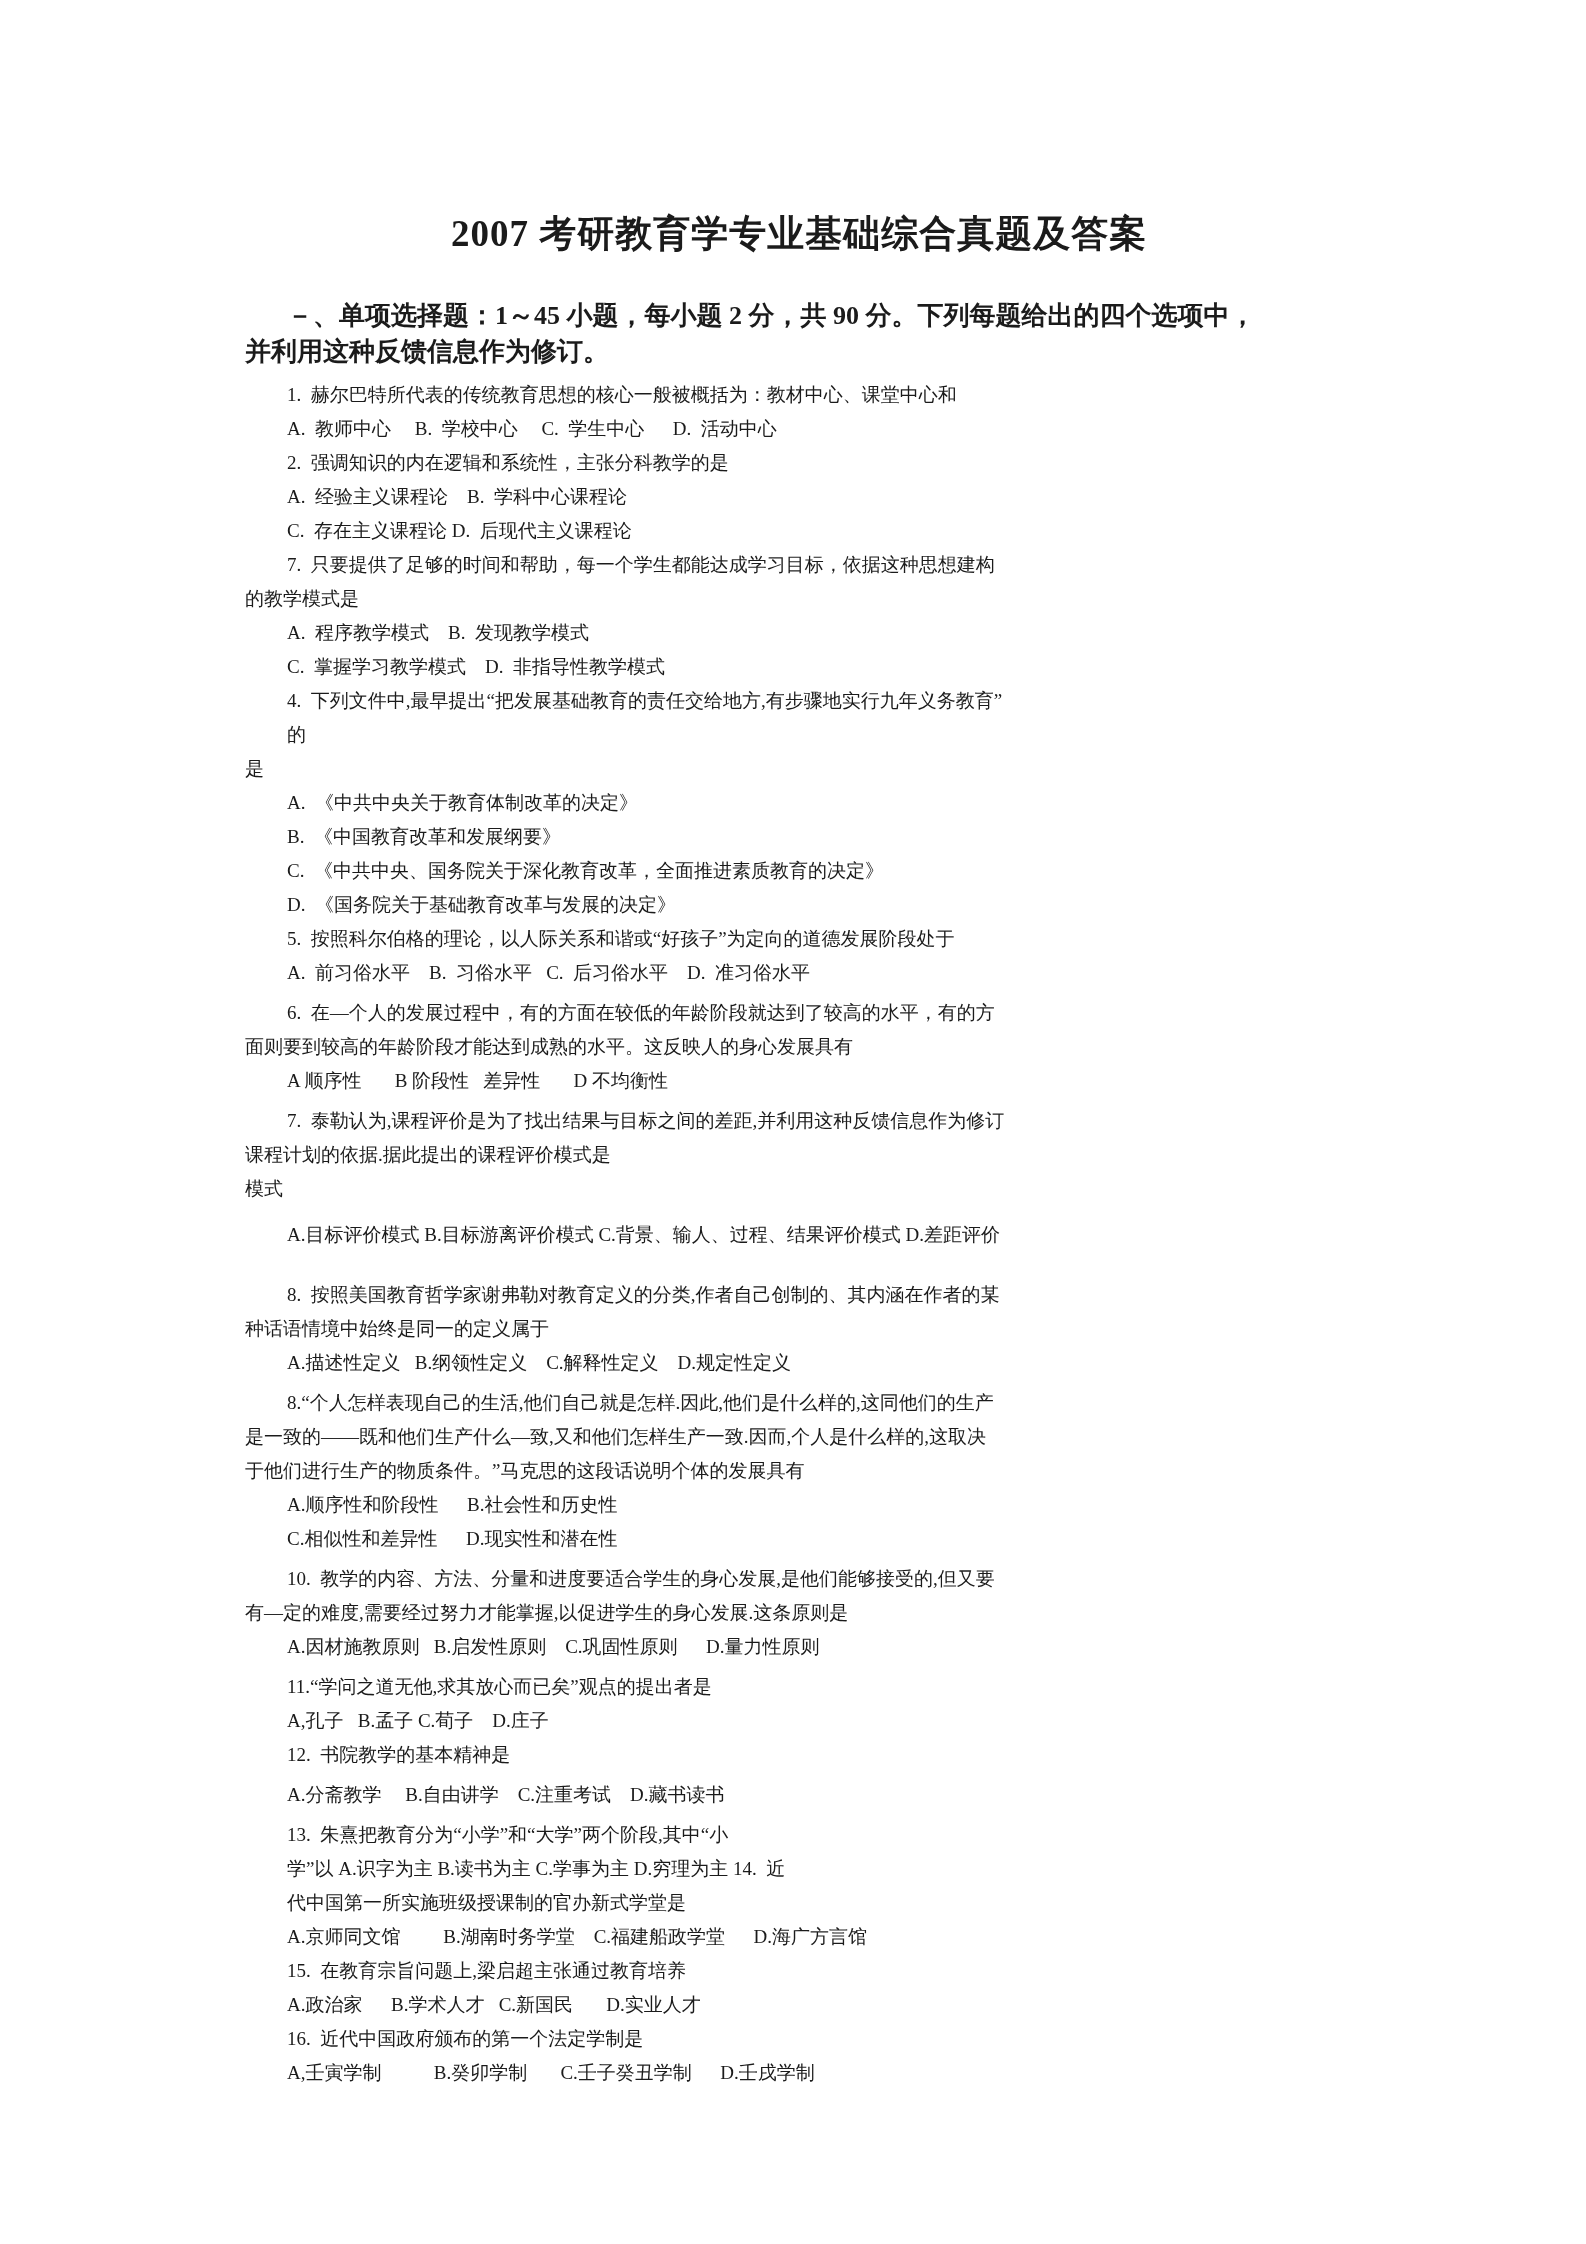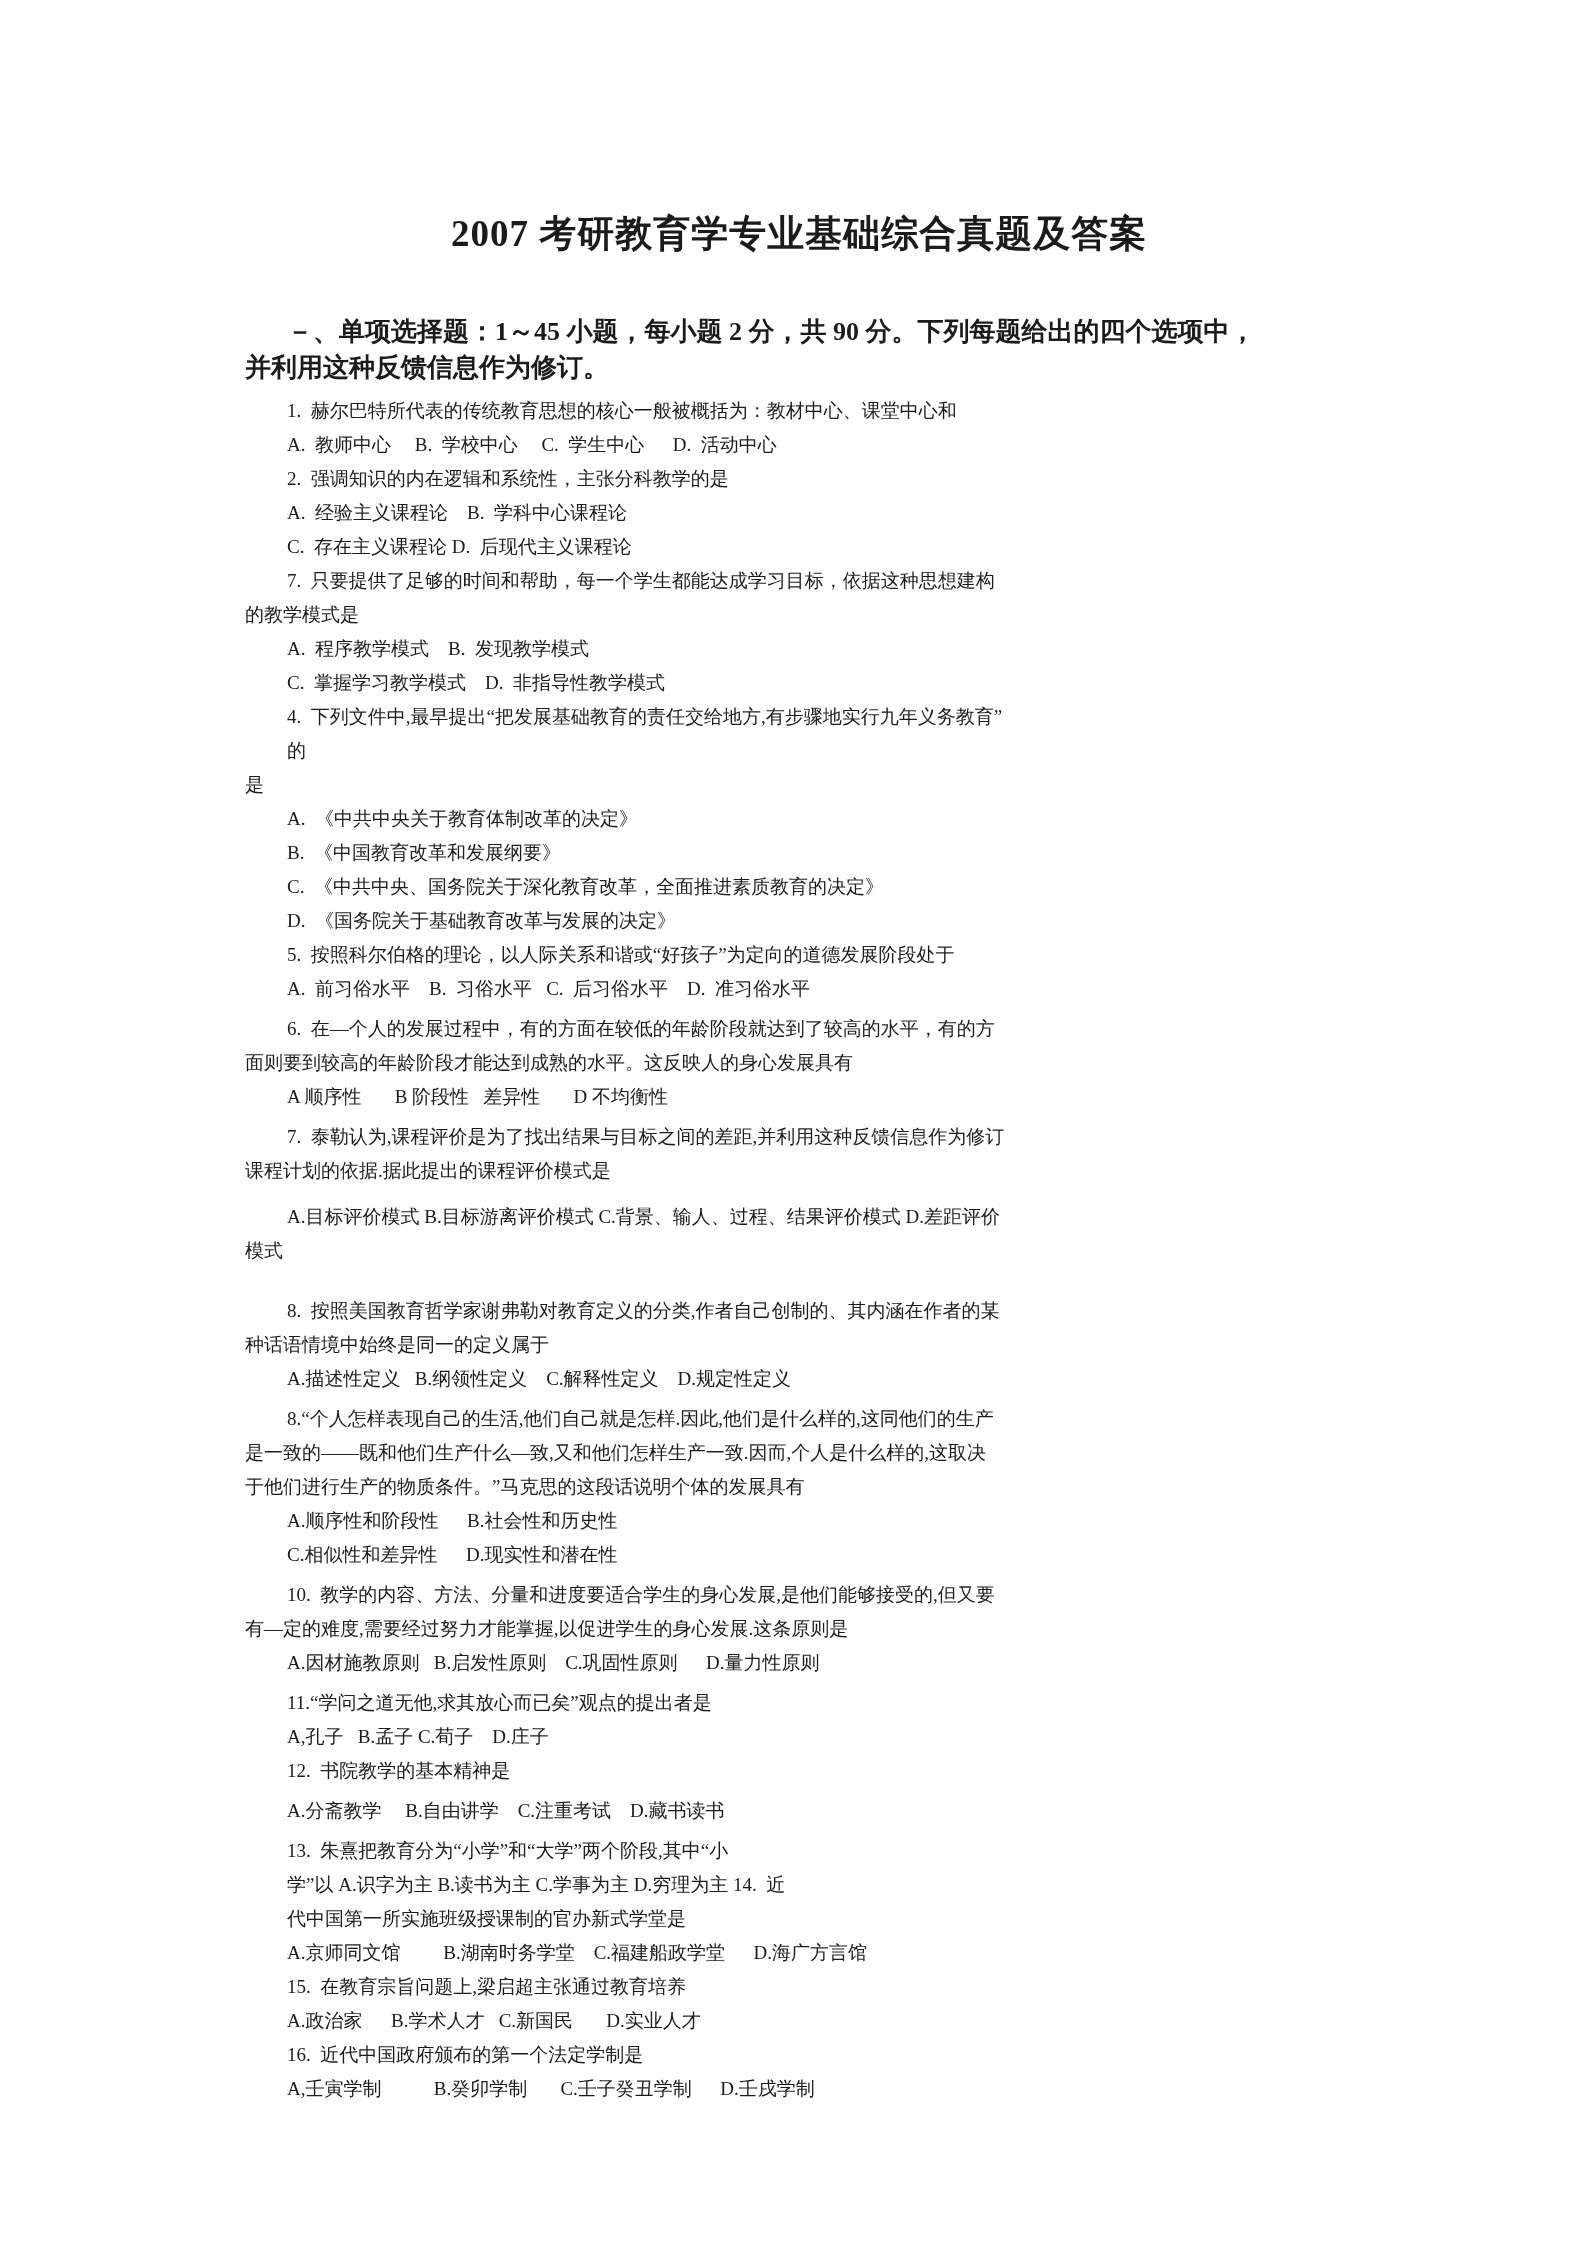--- a/index.html
+++ b/index.html
@@ -16,21 +16,21 @@
   }
   .title {
     margin: 210px 0 0 12px;
     text-align: center;
     font-size: 37px;
     line-height: 48px;
     font-weight: bold;
     letter-spacing: 1px;
   }
   .doc-body {
-    margin: 56px 160px 0 245px;
+    margin: 40px 160px 0 245px;
   }
   .line {
     white-space: pre;
     font-size: 19px;
     line-height: 34px;
     height: 34px;
     margin: 0;
     padding: 0;
   }
   .line.bold {
@@ -70,22 +70,22 @@
         <p class="line ind">B.  《中国教育改革和发展纲要》</p>
         <p class="line ind">C.  《中共中央、国务院关于深化教育改革，全面推进素质教育的决定》</p>
         <p class="line ind">D.  《国务院关于基础教育改革与发展的决定》</p>
         <p class="line ind">5.  按照科尔伯格的理论，以人际关系和谐或“好孩子”为定向的道德发展阶段处于</p>
         <p class="line ind">A.  前习俗水平    B.  习俗水平   C.  后习俗水平    D.  准习俗水平</p>
         <p class="line ind gap-sm">6.  在—个人的发展过程中，有的方面在较低的年龄阶段就达到了较高的水平，有的方</p>
         <p class="line">面则要到较高的年龄阶段才能达到成熟的水平。这反映人的身心发展具有</p>
         <p class="line ind">A 顺序性       B 阶段性   差异性       D 不均衡性</p>
         <p class="line ind gap-sm">7.  泰勒认为,课程评价是为了找出结果与目标之间的差距,并利用这种反馈信息作为修订</p>
         <p class="line">课程计划的依据.据此提出的课程评价模式是</p>
+        <p class="line">模式</p>
         <p class="line ind gap-md">A.目标评价模式 B.目标游离评价模式 C.背景、输人、过程、结果评价模式 D.差距评价</p>
-        <p class="line">模式</p>
         <p class="line ind gap-lg">8.  按照美国教育哲学家谢弗勒对教育定义的分类,作者自己创制的、其内涵在作者的某</p>
         <p class="line">种话语情境中始终是同一的定义属于</p>
         <p class="line ind">A.描述性定义   B.纲领性定义    C.解释性定义    D.规定性定义</p>
         <p class="line ind gap-sm">8.“个人怎样表现自己的生活,他们自己就是怎样.因此,他们是什么样的,这同他们的生产</p>
         <p class="line">是一致的——既和他们生产什么—致,又和他们怎样生产一致.因而,个人是什么样的,这取决</p>
         <p class="line">于他们进行生产的物质条件。”马克思的这段话说明个体的发展具有</p>
         <p class="line ind">A.顺序性和阶段性      B.社会性和历史性</p>
         <p class="line ind">C.相似性和差异性      D.现实性和潜在性</p>
         <p class="line ind gap-sm">10.  教学的内容、方法、分量和进度要适合学生的身心发展,是他们能够接受的,但又要</p>
         <p class="line">有—定的难度,需要经过努力才能掌握,以促进学生的身心发展.这条原则是</p>

